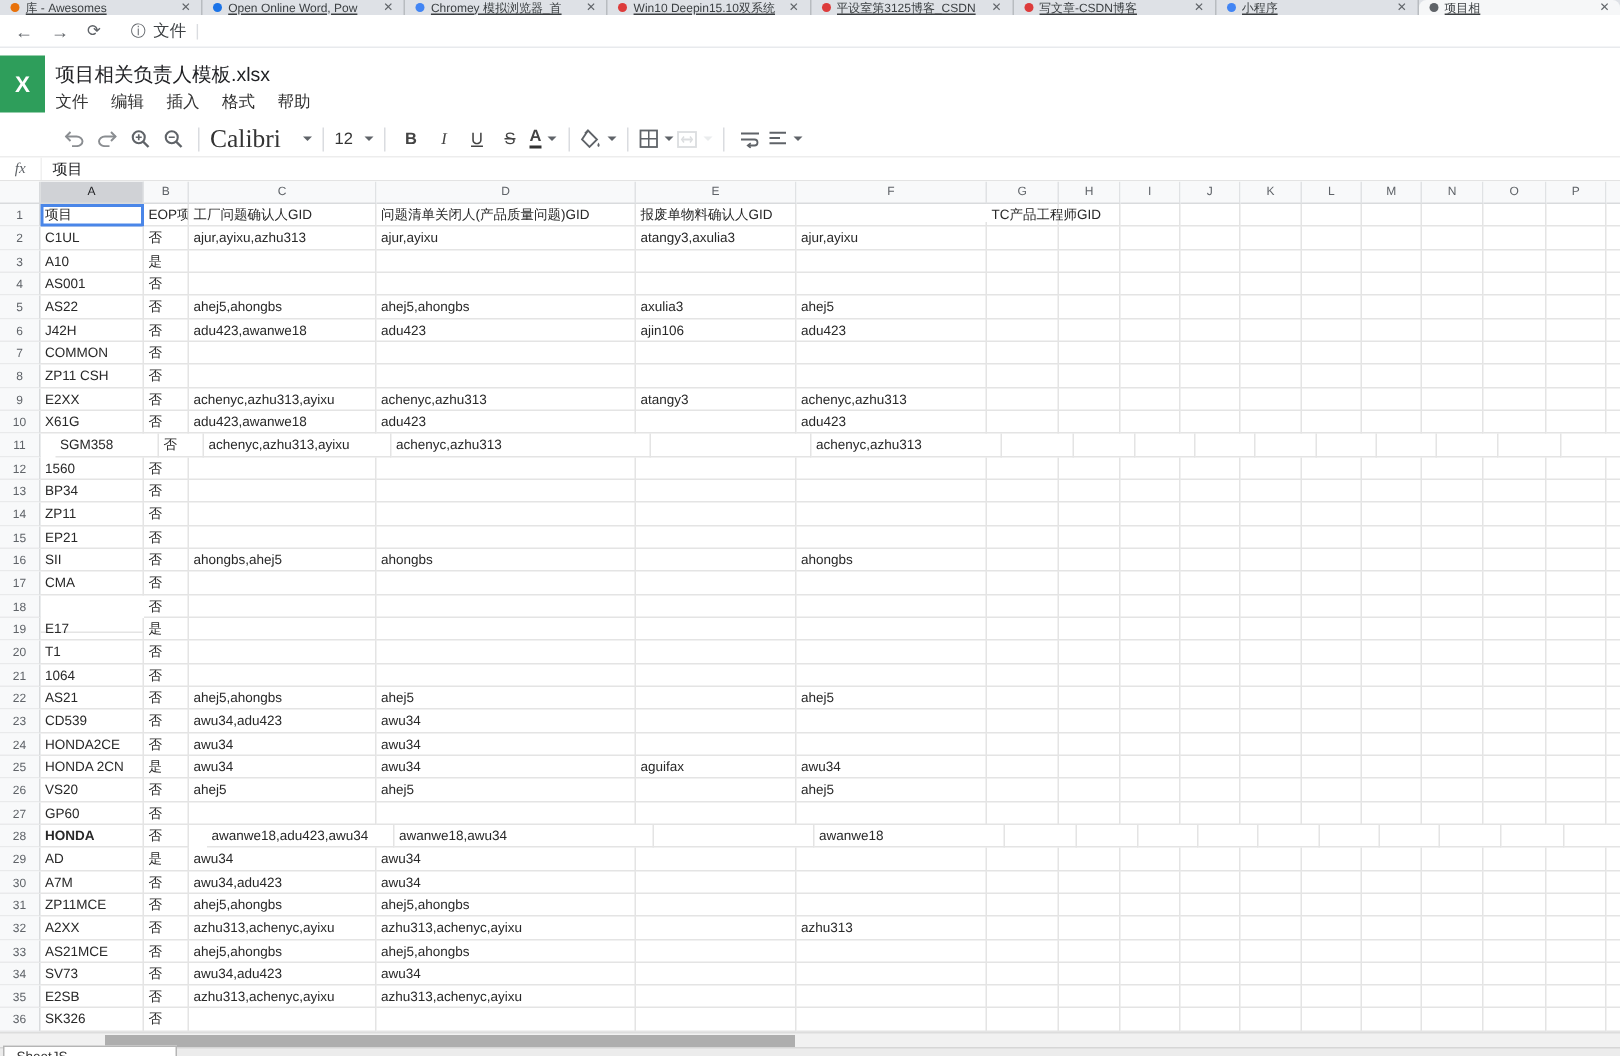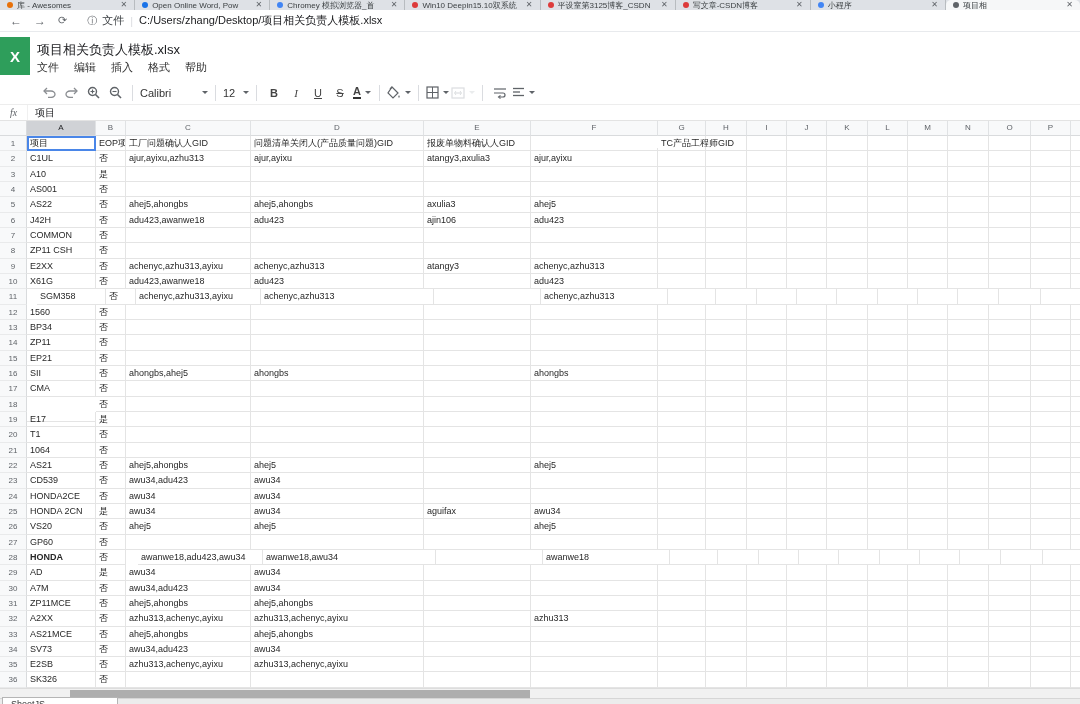--- a/index.html
+++ b/index.html
@@ -9,21 +9,21 @@
     font-family:"Liberation Sans", sans-serif; background:#fff;
   }
   
   .tabstrip { position:absolute; top:0; left:0; right:0; height:10px;
     background:#dee1e6; display:flex; overflow:hidden; }
   .tab { flex:1 1 0; display:flex; align-items:center; gap:4px; padding:0 7px;
     font-size:8px; color:#3c4043; white-space:nowrap; overflow:hidden;
     border-right:1px solid #b8bcc0; }
   .tab.active { background:#f6f7f8; border-radius:5px 5px 0 0; border-right:none; }
   .fav { width:6px; height:6px; border-radius:50%; flex:none; }
-  .tab-title { flex:1 1 auto; overflow:hidden; white-space:nowrap; }
+  .tab-title { flex:1 1 auto; overflow:hidden; white-space:nowrap;text-decoration:underline; }
   .tab-close { flex:none; font-size:8px; color:#5f6368; line-height:8px; }
   
   .addressbar { position:absolute; top:10px; left:0; right:0; height:22px;
     background:#fff; display:flex; align-items:center; padding-left:10px;
     border-bottom:1px solid #e8eaed; }
   .navicon { font-size:12px; color:#5f6368; margin-right:12px; }
   .navicon.reload { font-size:11px; }
   .info-ic { font-size:10px; color:#5f6368; margin:0 5px 0 8px; }
   .addr-prefix { font-size:11px; color:#3c4043; }
   .addr-sep { color:#dadce0; margin:0 6px; font-size:11px; }
@@ -40,21 +40,21 @@
   .toolbar { position:absolute; top:81px; left:0; right:0; height:24px;
     display:flex; align-items:center; padding-left:38px; border-bottom:1px solid #ededed; }
   .tbtn { height:18px; min-width:20px; display:flex; align-items:center;
     justify-content:center; color:#444; font-size:11px; margin:0 1px; }
   .tbtn svg { display:block; }
   .tsep { width:1px; height:16px; background:#dadce0; margin:0 6px; flex:none; }
   .dd { display:flex; align-items:center; gap:4px; }
   .caret { width:0; height:0; border-left:3px solid transparent;
     border-right:3px solid transparent; border-top:3.5px solid #5f6368; }
   .caret.dis { border-top-color:#c6c9cc; }
-  .fontname { width:58px; font-size:11px; color:#333; }
+  .fontname { width:58px; font-size:17px; color:#333;font-family:Liberation Serif, serif; }
   .fontsize { width:16px; font-size:11px; color:#333; text-align:left; }
   .b-bold { font-weight:bold; }
   .b-italic { font-style:italic; font-family:"Liberation Serif",serif; }
   .b-under { text-decoration:underline; }
   .b-strike { text-decoration:line-through; }
   .b-color { font-weight:bold; border-bottom:2px solid #333; line-height:11px; }
   .dis-ic { opacity:.35; }
   
   .formulabar { position:absolute; top:105px; left:0; right:0; height:16px;
     display:flex; align-items:center; border-bottom:1px solid #e3e3e3; }
@@ -138,21 +138,20 @@
     </div>
   </div>
 
 <div class="addressbar">
   <span class="navicon">←</span>
   <span class="navicon">→</span>
   <span class="navicon reload">⟳</span>
   <span class="info-ic">ⓘ</span>
   <span class="addr-prefix">文件</span>
   <span class="addr-sep">|</span>
-  <span class="addr-url">C:/Users/zhang/Desktop/项目相关负责人模板.xlsx</span>
 </div>
 
 <div class="appicon">X</div>
 <div class="apptitle">项目相关负责人模板.xlsx</div>
 <div class="menubar" id="menubar">
     <span class="menu-item">文件</span>
     <span class="menu-item">编辑</span>
     <span class="menu-item">插入</span>
     <span class="menu-item">格式</span>
     <span class="menu-item">帮助</span>

